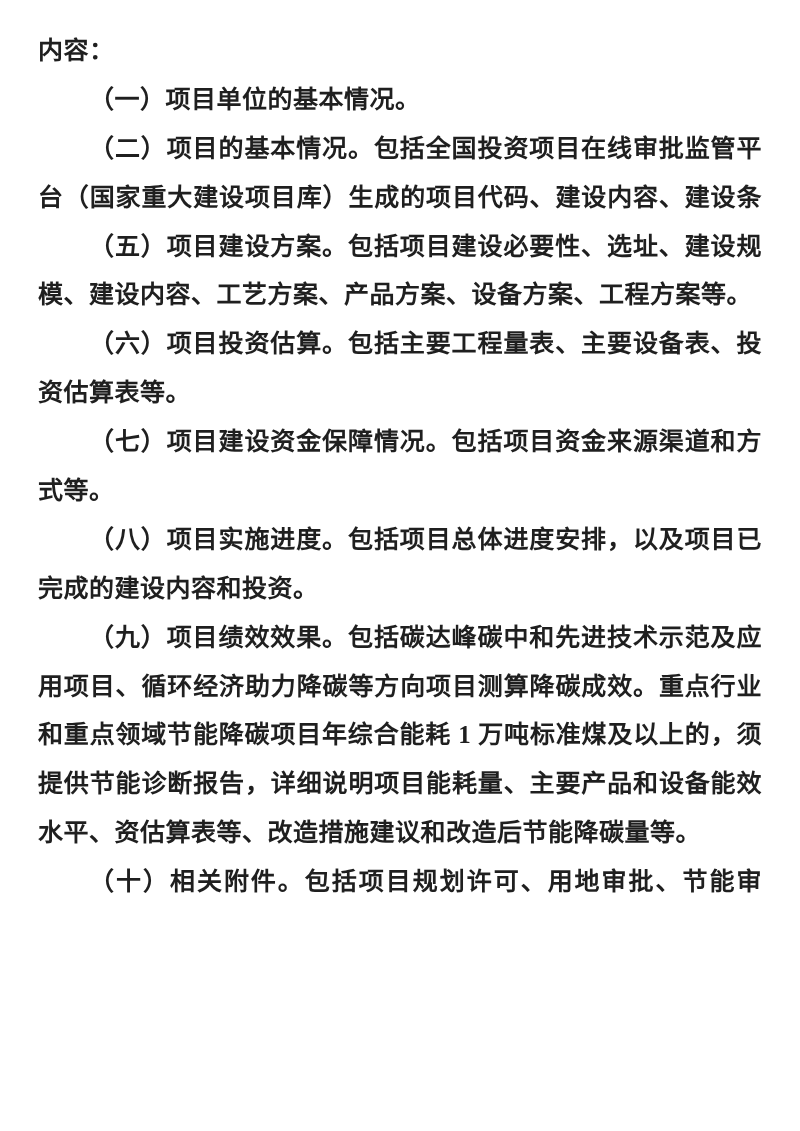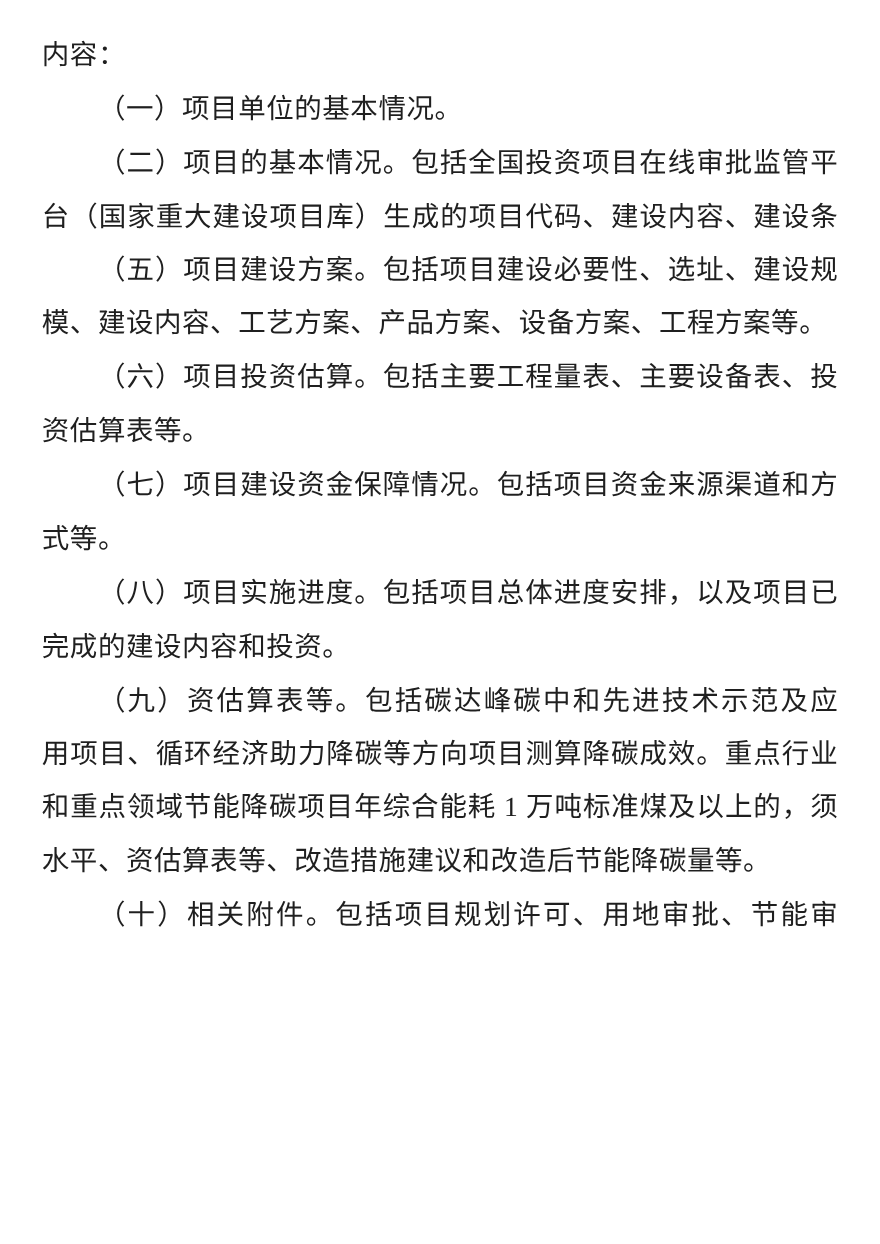--- a/index.html
+++ b/index.html
@@ -13,21 +13,21 @@
     overflow: hidden;
   }
   .page {
     box-sizing: border-box;
     width: 800px;
     height: 1131px;
     padding: 27px 38px 0 38px;
     background: #ffffff;
     font-family: "Liberation Serif", "DejaVu Serif", serif;
     font-size: 25px;
-    font-weight: 400;
+    font-weight: 700;
     color: #1f1f1f;
     -webkit-font-smoothing: antialiased;
   }
   .paragraph {
     margin: 0;
     padding: 0;
   }
   .line {
     height: 48.9px;
     line-height: 48.9px;
@@ -69,22 +69,23 @@
       </div>
       <div class="paragraph">
         <div class="line indent stretch">（七）项目建设资金保障情况。包括项目资金来源渠道和方</div>
         <div class="line">式等。</div>
       </div>
       <div class="paragraph">
         <div class="line indent stretch">（八）项目实施进度。包括项目总体进度安排，以及项目已</div>
         <div class="line">完成的建设内容和投资。</div>
       </div>
       <div class="paragraph">
-        <div class="line indent stretch">（九）资估算表等。包括碳达峰碳中和先进技术示范及应</div>
+        <div class="line indent stretch">（九）项目绩效效果。包括碳达峰碳中和先进技术示范及应</div>
         <div class="line stretch">用项目、循环经济助力降碳等方向项目测算降碳成效。重点行业</div>
         <div class="line stretch">和重点领域节能降碳项目年综合能耗 1 万吨标准煤及以上的，须</div>
+        <div class="line stretch">提供节能诊断报告，详细说明项目能耗量、主要产品和设备能效</div>
         <div class="line">水平、资估算表等、改造措施建议和改造后节能降碳量等。</div>
       </div>
       <div class="paragraph">
         <div class="line indent stretch">（十）相关附件。包括项目规划许可、用地审批、节能审</div>
       </div>
     </div>
 </div>
 
 </body></html>

